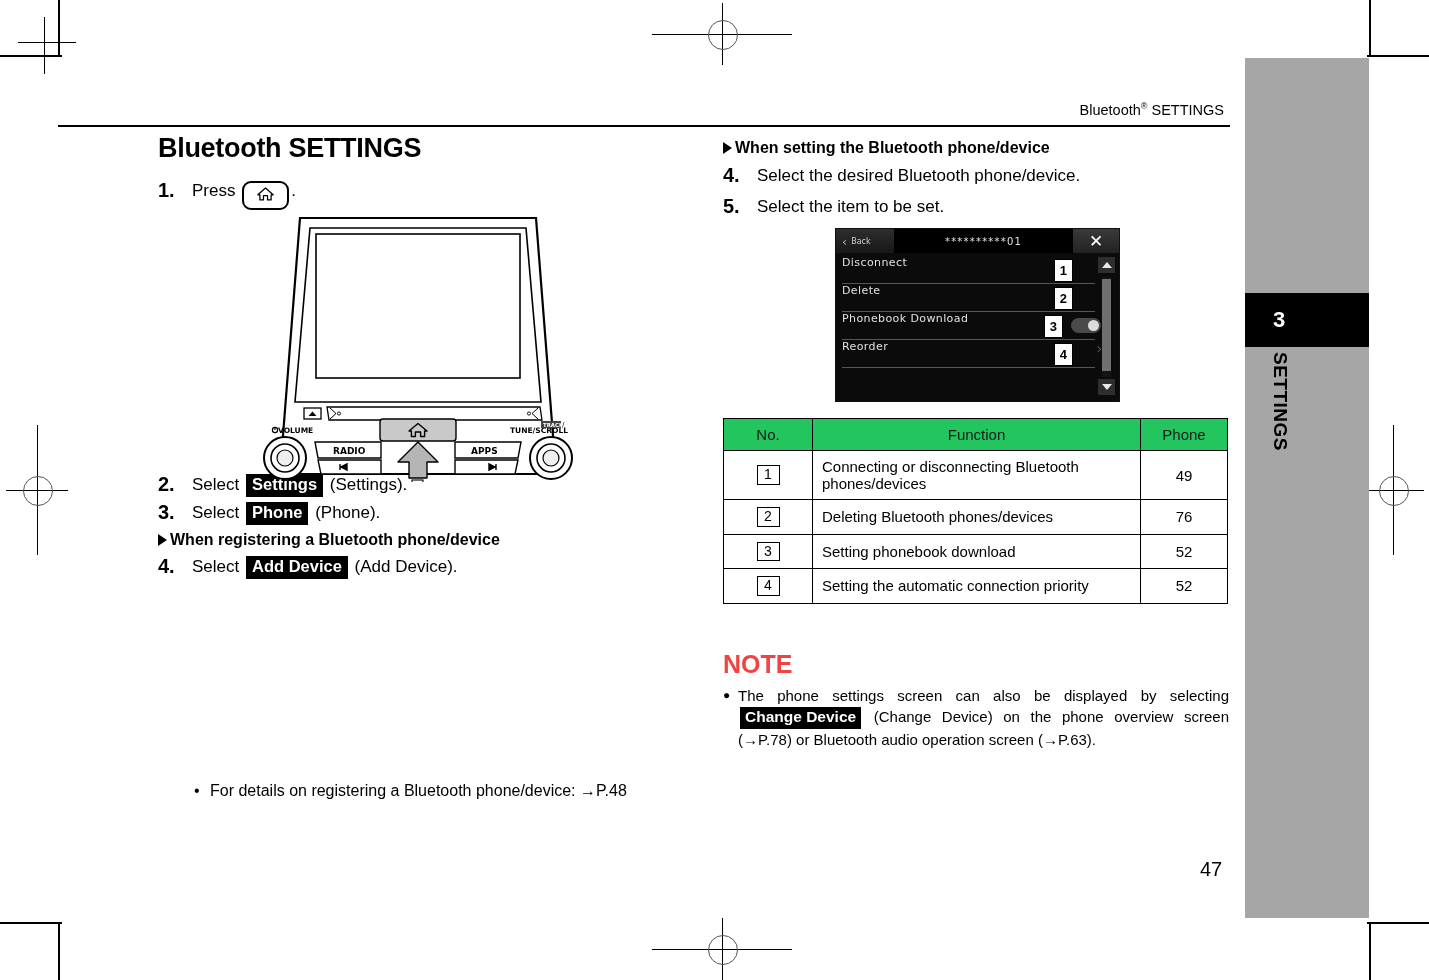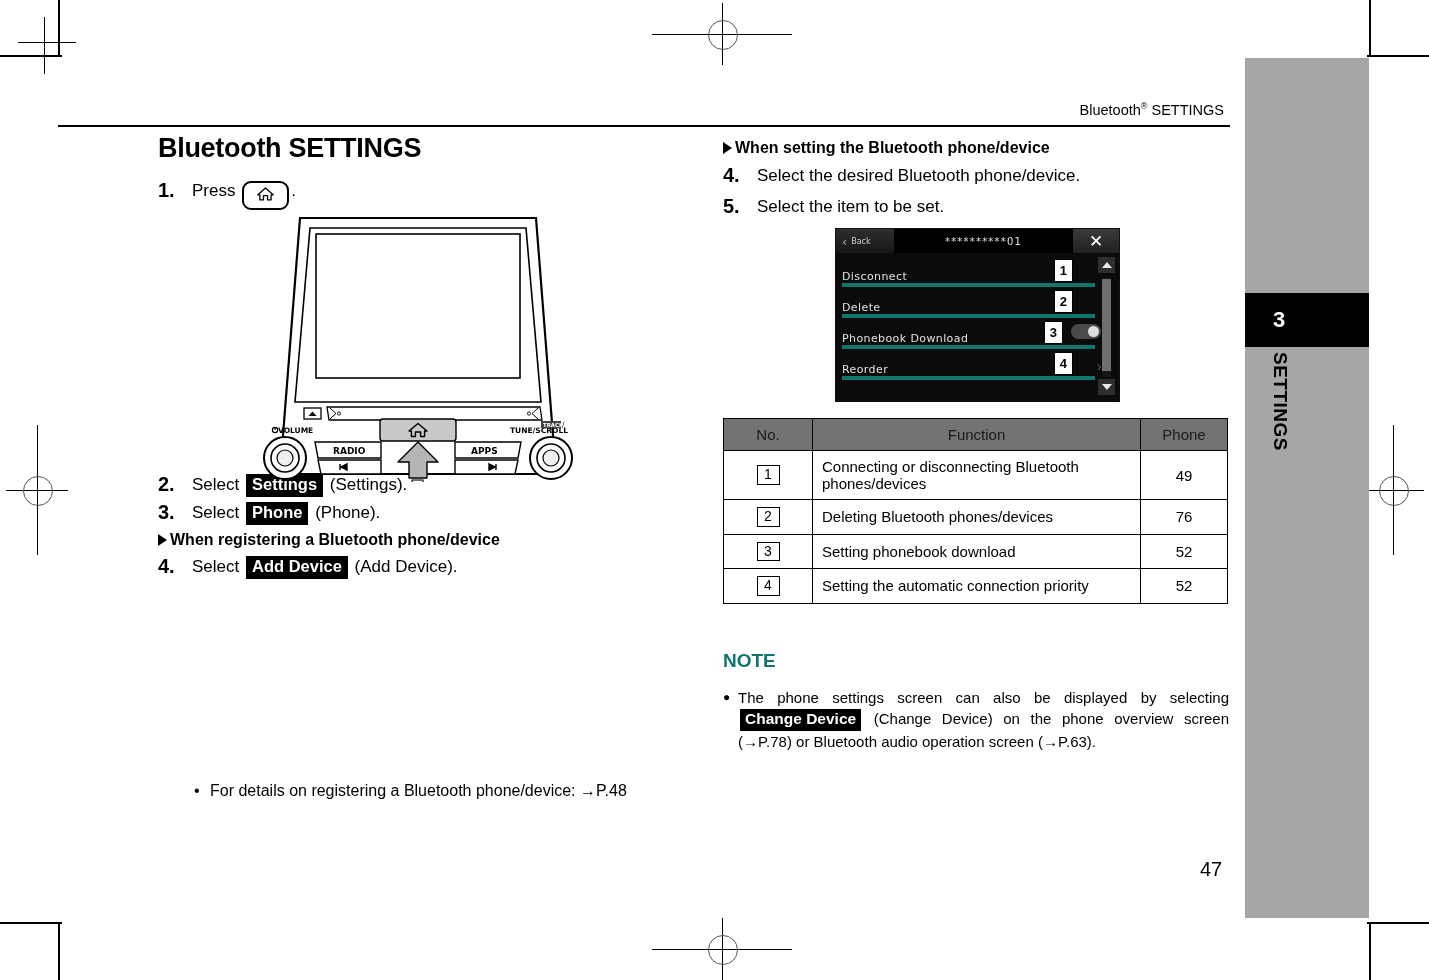--- a/index.html
+++ b/index.html
@@ -66,42 +66,42 @@
 
   .scr2{position:absolute;left:835px;top:228px;width:283px;height:172px;}
   .scr2 .bar{height:24px;background:#000;display:flex;align-items:center;}
   .scr2 .backb{width:58px;height:100%;background:linear-gradient(#2e2e2e,#171717);
         display:flex;align-items:center;color:#cfcfcf;font-size:8px;}
   .scr2 .backb .cv{margin:0 4px 0 6px;font-size:13px;color:#ddd;font-weight:300;}
   .scr2 .t2{flex:1;text-align:center;color:#e3e3e3;font-size:10px;letter-spacing:1.2px;}
   .scr2 .xb{width:46px;height:100%;background:linear-gradient(#3a3a3a,#222);
         display:flex;align-items:center;justify-content:center;color:#fff;font-size:17px;font-weight:300;}
   .scr2 .body{position:relative;height:148px;background:#0b0b0b;padding-top:3px;}
-  .optrow{position:relative;height:27px;margin:0 24px 0 6px;display:flex;align-items:flex-end;
-        color:#e0e0e0;font-size:11px;letter-spacing:.4px;border-bottom:4px solid #0f766e;}
+  .optrow{position:relative;height:27px;margin:0 24px 0 6px;display:flex;align-items:flex-start;
+        color:#e0e0e0;font-size:11px;letter-spacing:.4px;border-bottom:1px solid #0f766e;}
   .callout{position:absolute;background:#fff;color:#000;border:1.6px solid #000;
         width:17px;height:21px;display:flex;align-items:center;justify-content:center;
         font-size:13px;font-weight:bold;font-family:"Liberation Sans",sans-serif;}
   .toggle{position:absolute;right:-6px;width:30px;height:15px;border-radius:8px;
         background:#4a4a4a;}
   .toggle i{position:absolute;right:2px;top:2px;width:11px;height:11px;border-radius:50%;background:#ddd;}
 
   
   table.fn{position:absolute;left:723px;top:418px;border-collapse:collapse;width:505px;}
-  table.fn th{background:#737373;border:1px solid #000;font-weight:normal;font-size:15px;
+  table.fn th{background:#22c55e;border:1px solid #000;font-weight:normal;font-size:15px;
         padding:7px 4px;color:#1a1a1a;}
   table.fn td{border:1px solid #000;font-size:15px;padding:7px 9px;vertical-align:middle;}
   td.cno{text-align:center;width:70px;}
   td.cpg{text-align:center;width:68px;}
   .nbox{display:inline-block;border:1.5px solid #000;min-width:13px;padding:0 4px;
         font-size:14px;line-height:1.25;}
 
   
   .note{position:absolute;left:723px;top:650px;width:506px;}
-  .note .nh{font-size:19px;font-weight:bold;color:#0f766e;margin-bottom:15px;}
+  .note .nh{font-size:25px;font-weight:bold;color:#ef4444;margin-bottom:6px;}
   .note .nline{display:flex;font-size:15px;line-height:1.42;}
   .note .nd{flex:0 0 15px;font-size:12px;padding-top:2px;}
   .note .nt{text-align:justify;}
   .note .nt .key{font-size:15.5px;padding:1px 5px 2px 5px;}
 
   .pageno{position:absolute;left:1200px;top:858px;font-size:20px;}
 </style>
 </head>
 <body>
 

